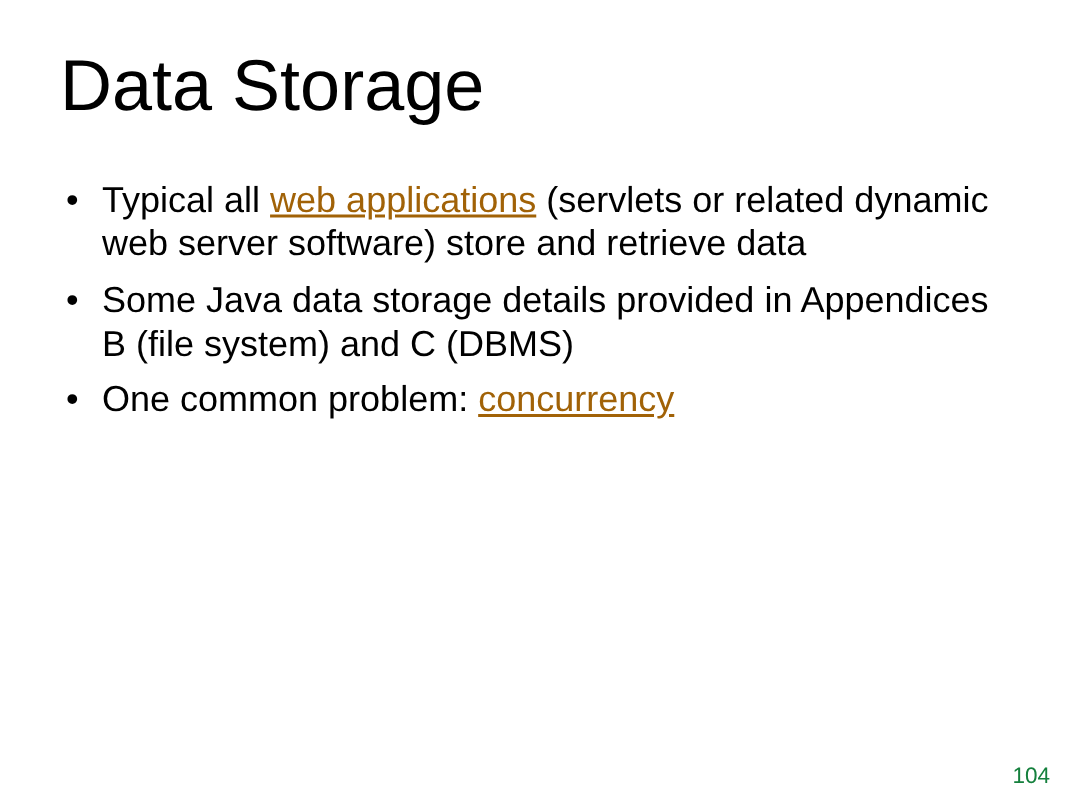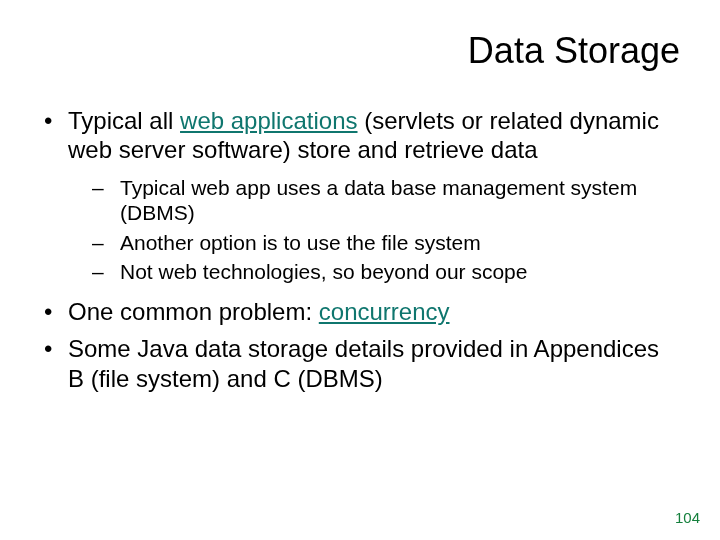--- a/index.html
+++ b/index.html
@@ -13,22 +13,22 @@
     overflow: hidden;
   }
   .slide {
     box-sizing: border-box;
     width: 720px;
     height: 540px;
     padding: 24px 40px 20px 40px;
     position: relative;
   }
   .title {
-    text-align: right;
-    font-size: 36px;
+    text-align: left;
+    font-size: 48px;
     font-weight: 400;
     margin: 6px 0 34px 0;
   }
   ul.level1 {
     list-style: none;
     padding: 0;
     margin: 0;
     font-size: 24px;
     line-height: 1.22;
   }
@@ -55,21 +55,21 @@
     padding-left: 52px;
     margin: 0 0 4px 0;
   }
   ul.level2 > li::before {
     content: "–";
     position: absolute;
     left: 24px;
     top: 0;
   }
   .link {
-    color: #0f766e;
+    color: #a16207;
     text-decoration: underline;
   }
   .pagenum {
     position: absolute;
     right: 20px;
     bottom: 14px;
     font-size: 15px;
     color: #15803d;
   }
 </style>
@@ -78,30 +78,25 @@
 
 <div class="slide">
 
   <div class="title">Data Storage</div>
 
   <ul class="level1">
 
     <li>
       <span>Typical all </span><span class="link">web applications</span><span> (servlets or related dynamic web server software) store and retrieve data</span>
 
-      <ul class="level2">
-        <li>Typical web app uses a data base management system (DBMS)</li>
-        <li>Another option is to use the file system</li>
-        <li>Not web technologies, so beyond our scope</li>
-      </ul>
     </li>
+
+    <li>Some Java data storage details provided in Appendices B (file system) and C (DBMS)</li>
 
     <li>
       <span>One common problem: </span><span class="link">concurrency</span>
     </li>
-
-    <li>Some Java data storage details provided in Appendices B (file system) and C (DBMS)</li>
 
   </ul>
 
   <div class="pagenum">104</div>
 
 </div>
 
 </body></html>

